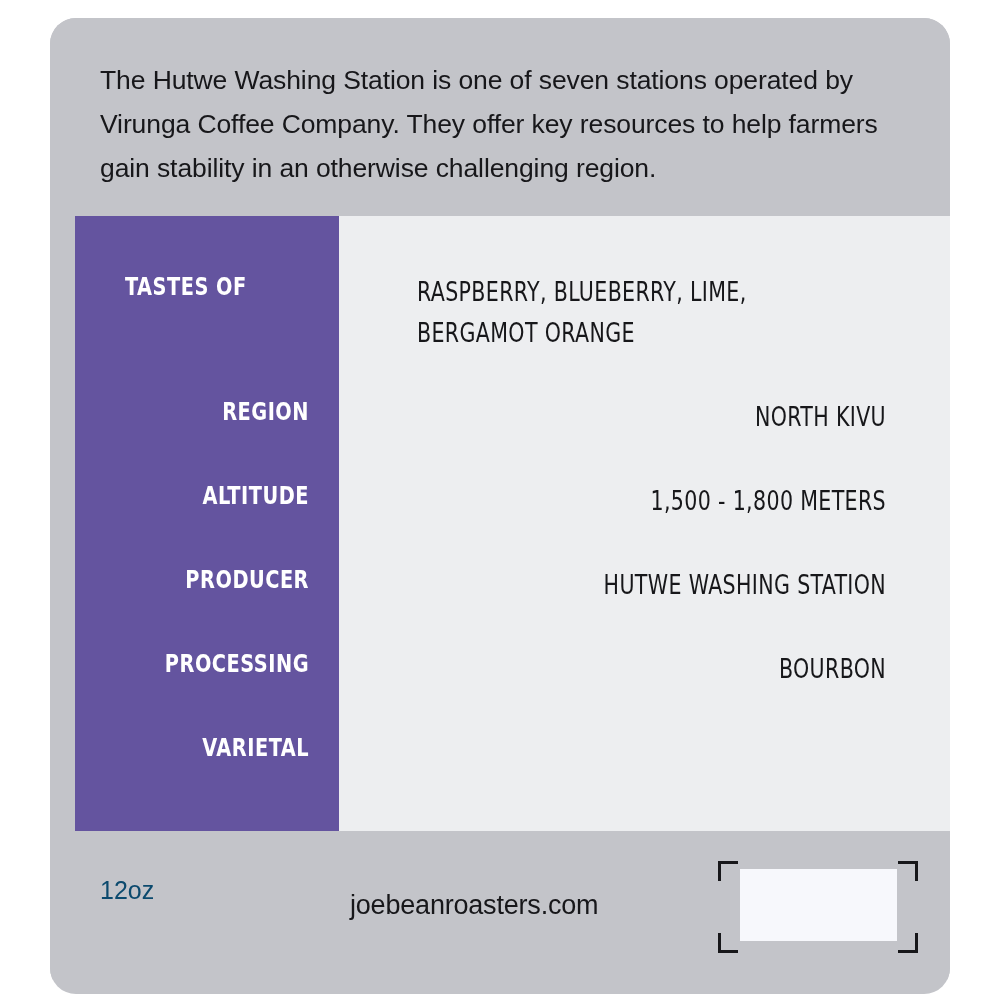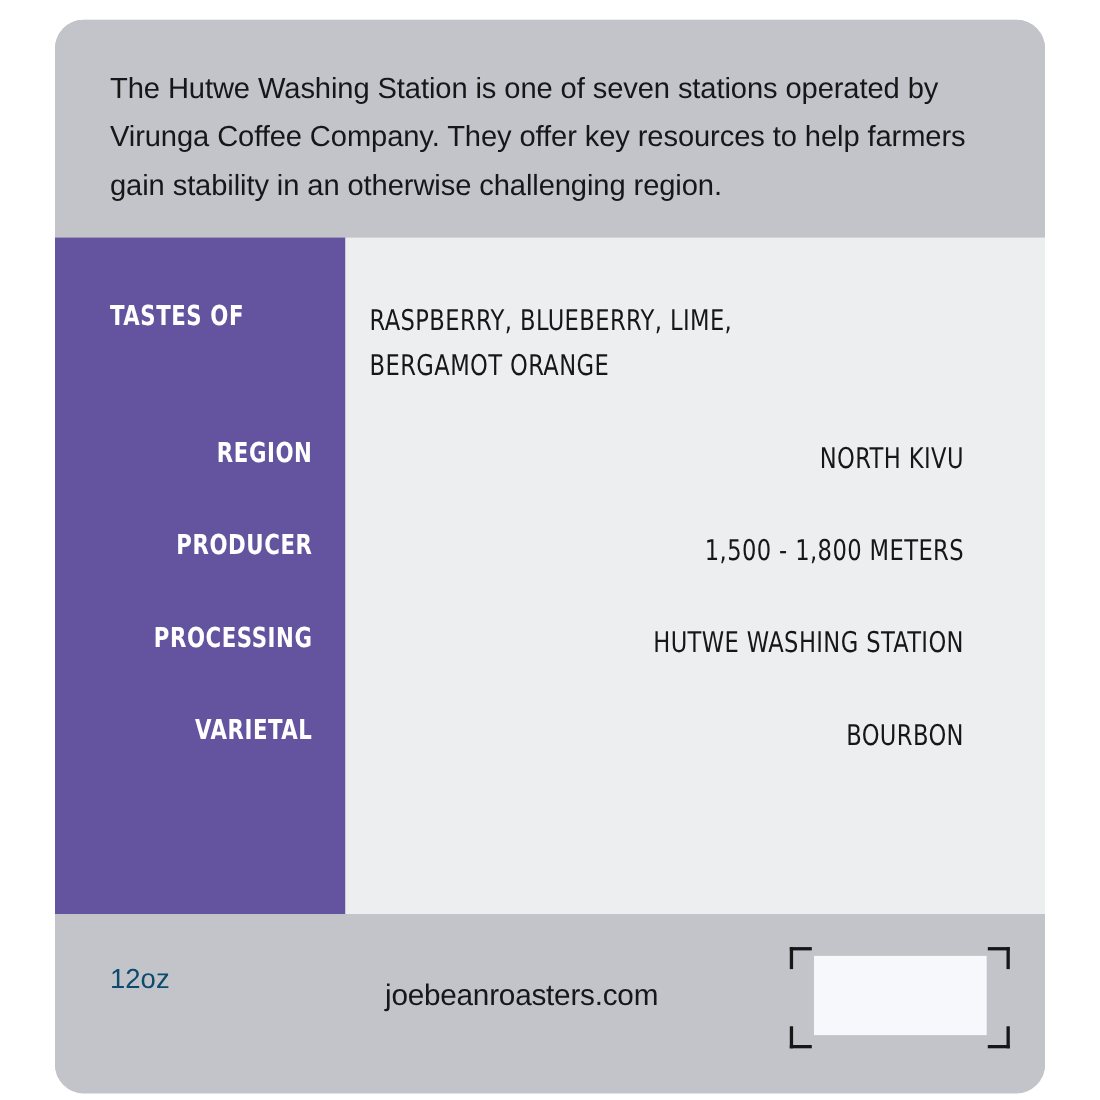--- a/index.html
+++ b/index.html
@@ -52,26 +52,27 @@
     top: 198px;
     width: 900px;
     height: 615px;
     display: flex;
   }
   #spec-labels {
     width: 264px;
     background: #64549f;
     box-sizing: border-box;
     padding: 56px 0 0 50px;
+    margin-left: 25px;
   }
   #spec-values {
     flex: 1;
     background: #edeef0;
     box-sizing: border-box;
-    padding: 56px 0 0 22px;
+    padding: 56px 0 0 78px;
   }
 
   .spec-label {
     font-family: "DejaVu Sans Condensed", "Liberation Sans Narrow", "Liberation Sans", sans-serif;
     font-size: 25px;
     font-weight: 700;
     letter-spacing: 0.6px;
     color: #ffffff;
     text-transform: uppercase;
     transform: scaleX(0.86);
@@ -161,20 +162,23 @@
   <div id="spec-table">
 
     <div id="spec-labels">
       <div class="row-0">
         <div class="spec-label">TASTES OF</div>
       </div>
       <div class="row-n">
         <div class="spec-label">REGION</div>
       </div>
       <div class="row-n">
+        <div class="spec-label">ALTITUDE</div>
+      </div>
+      <div class="row-n">
         <div class="spec-label">PRODUCER</div>
       </div>
       <div class="row-n">
         <div class="spec-label">PROCESSING</div>
       </div>
       <div class="row-n">
         <div class="spec-label">VARIETAL</div>
       </div>
     </div>
 

